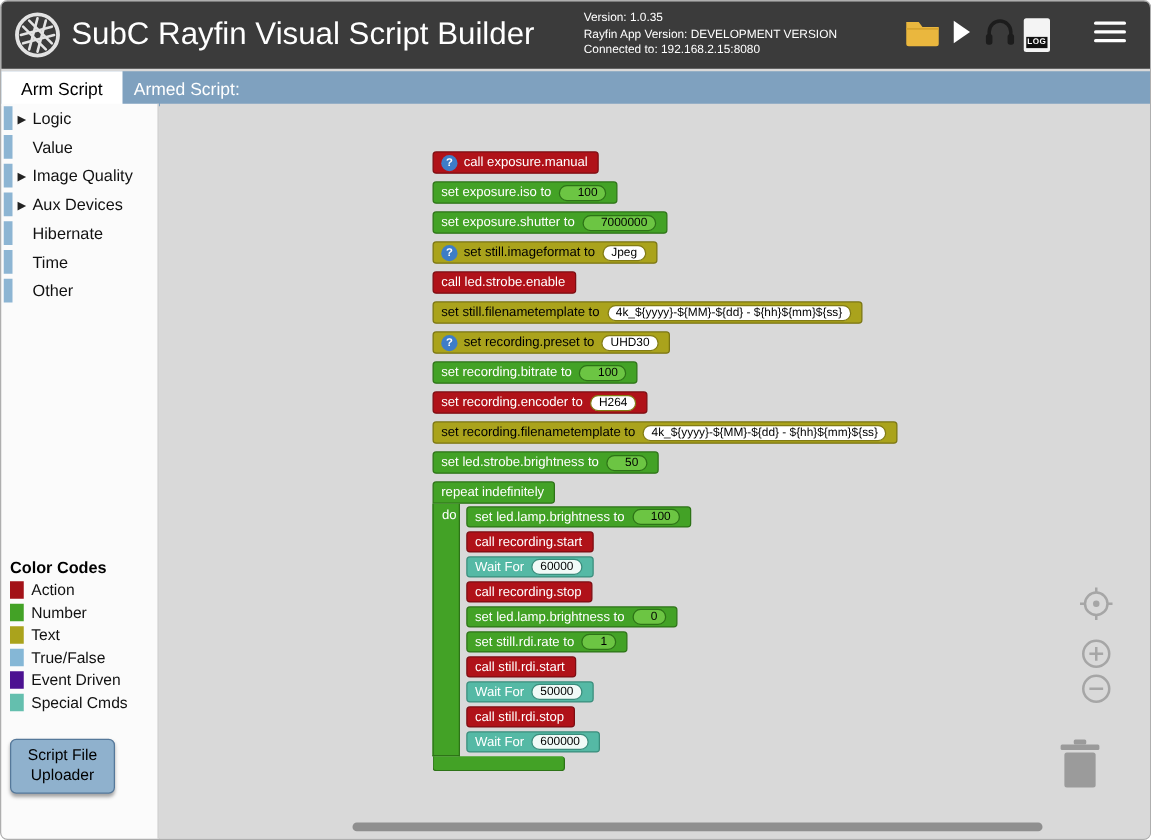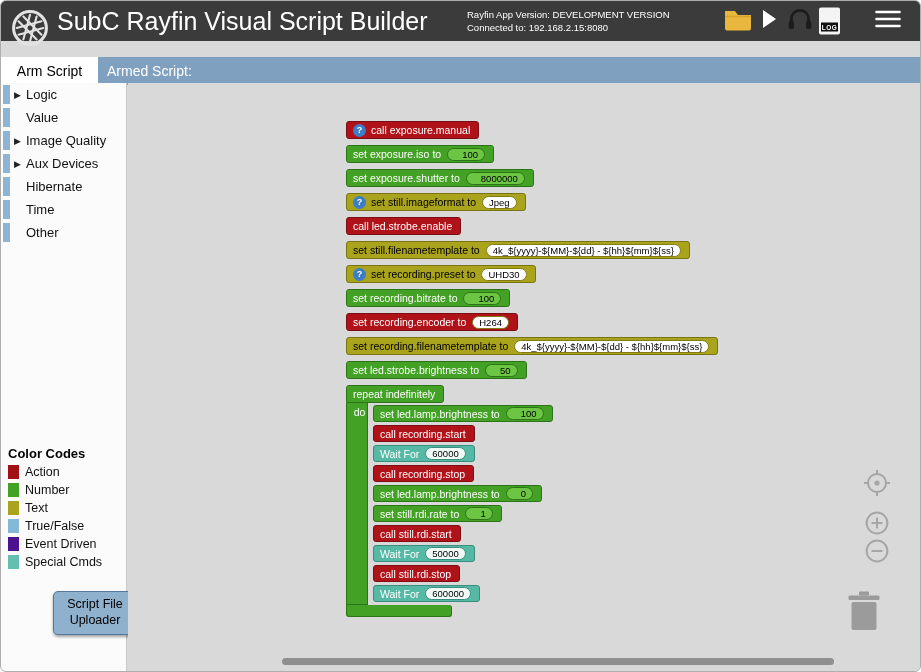--- a/index.html
+++ b/index.html
@@ -1,20 +1,20 @@
 <!DOCTYPE html>
 <html style="--action: #b01219; --number: #43a226; --text: #aaa31c; --special: #55b9a5; --header-bg: #3b3b3b; --tabbar-bg: #7fa1bf; --canvas-bg: #d9d9d9;"><head>
 <meta charset="utf-8">
 <style>
   * { margin:0; padding:0; box-sizing:border-box; }
   html,body { width:921px; height:672px; background:#fff; font-family:"Liberation Sans", sans-serif; }
   .app { position:relative; width:921px; height:672px; border:1px solid #aeaeae; border-radius:6px; overflow:hidden; background:var(--canvas-bg,#d9d9d9); }
 
   
-  .header { position:absolute; top:0; left:0; right:0; height:40px; background:var(--header-bg,#3b3b3b); }
+  .header { position:absolute; top:0; left:0; right:0; height:54px; background:var(--header-bg,#3b3b3b); }
   .logo { position:absolute; left:10px; top:8px; width:38px; height:38px; }
   .title { position:absolute; left:56px; top:50%; transform:translateY(-50%); color:#fff; font-size:25px; white-space:nowrap; }
   .version-info { position:absolute; left:466px; top:8px; color:#fff; font-size:9.5px; line-height:1.32; white-space:nowrap; }
   .hicon { position:absolute; top:50%; transform:translateY(-50%); display:flex; align-items:center; justify-content:center; cursor:pointer; }
   .hicon.folder { left:722px; } .hicon.play { left:760px; } .hicon.headset { left:786px; }
   .hicon.log { left:818px; } .hicon.menu { left:874px; }
   .log-icon { width:21px; height:27px; background:#f4f4f4; border-radius:2px; position:relative; }
   .log-label { position:absolute; bottom:3px; left:2px; right:2px; height:9px; background:#111; color:#fff; font-size:6.5px; font-weight:bold; letter-spacing:.4px; display:flex; align-items:center; justify-content:center; }
 
   
@@ -25,21 +25,21 @@
   
   .sidebar { position:absolute; top:82px; left:0; bottom:0; width:126px; background:#fbfbfb; border-right:1px solid #c9c9c9; }
   .category-item { position:relative; height:23px; display:flex; align-items:center; font-size:13px; color:#111; cursor:pointer; }
   .cat-strip { position:absolute; left:2px; top:2px; bottom:2px; width:7px; background:#8db5d3; }
   .cat-arrow { display:inline-block; width:12px; margin-left:13px; font-size:9px; color:#222; }
   .cat-label { white-space:nowrap; }
   .color-codes { position:absolute; top:363px; left:7px; }
   .cc-title { font-size:13px; font-weight:bold; color:#000; margin-bottom:2px; }
   .cc-item { display:flex; align-items:center; height:18px; font-size:12.5px; color:#111; }
   .cc-swatch { width:11px; height:14px; margin-right:6px; flex:none; }
-  .uploader { position:absolute; top:508px; left:7px; width:84px; height:44px; background:#8fb1cd; border:1px solid #55789a; border-radius:5px; box-shadow:0 2px 3px rgba(0,0,0,.35); font-size:12.5px; color:#000; text-align:center; display:flex; flex-direction:column; align-items:center; justify-content:center; line-height:1.25; cursor:pointer; font-family:"Liberation Sans", sans-serif;margin-left:45px; }
+  .uploader { position:absolute; top:508px; left:7px; width:84px; height:44px; background:#8fb1cd; border:1px solid #55789a; border-radius:5px; box-shadow:0 2px 3px rgba(0,0,0,.35); font-size:12.5px; color:#000; text-align:center; display:flex; flex-direction:column; align-items:center; justify-content:center; line-height:1.25; cursor:pointer; font-family:"Liberation Sans", sans-serif; }
 
   
   .canvas { position:absolute; top:82px; left:127px; right:0; bottom:0; background:var(--canvas-bg,#d9d9d9); overflow:hidden; }
   .workspace { position:absolute; left:218px; top:38px; }
 
   
   .block { display:flex; align-items:center; width:max-content; height:18px; padding:0 8px 0 6px; margin-bottom:6px; border-radius:3px; font-size:10.5px; white-space:nowrap; cursor:grab; }
   .block.action  { background:var(--action,#b01219);  border:1px solid #7c0d12; color:#fff; }
   .block.number  { background:var(--number,#43a226);  border:1px solid #2d7317; color:#fff; }
   .block.text    { background:var(--text,#aaa31c);    border:1px solid #7a7512; color:#000; }
@@ -80,20 +80,21 @@
           <line x1="27" y1="32.1" x2="7.9" y2="13"></line>
           <line x1="13" y1="32.1" x2="20" y2="6"></line>
           <line x1="6" y1="20" x2="32.1" y2="13"></line>
           <line x1="13" y1="7.9" x2="32.1" y2="27"></line>
           <line x1="27" y1="7.9" x2="20" y2="34"></line>
         </g>
       </svg>
     </div>
     <div class="title">SubC Rayfin Visual Script Builder</div>
     <div class="version-info">
+      <div>Version: 1.0.35</div>
       <div>Rayfin App Version: DEVELOPMENT VERSION</div>
       <div>Connected to: 192.168.2.15:8080</div>
     </div>
 
     <div class="hicon folder">
       <span>
         <svg viewBox="0 0 30 24" width="30" height="24">
           <path d="M2 4 h10 l3 4 h13 v13.5 a2 2 0 0 1 -2 2 H4 a2 2 0 0 1 -2 -2 z" fill="#eab73e"></path>
           <path d="M2 9.5 h26" stroke="#d7a32d" stroke-width="1.4"></path>
         </svg>
@@ -216,21 +217,21 @@
         <div class="block action">
           <span class="help-icon">?</span>
           <span class="block-label">call exposure.manual</span>
         </div>
         <div class="block number">
           <span class="block-label">set exposure.iso to</span>
           <span class="badge number">100</span>
         </div>
         <div class="block number">
           <span class="block-label">set exposure.shutter to</span>
-          <span class="badge number">8000000</span>
+          <span class="badge number">7000000</span>
         </div>
         <div class="block text">
           <span class="help-icon">?</span>
           <span class="block-label">set still.imageformat to</span>
           <span class="badge text">Jpeg</span>
         </div>
         <div class="block action">
           <span class="block-label">call led.strobe.enable</span>
         </div>
         <div class="block text">

